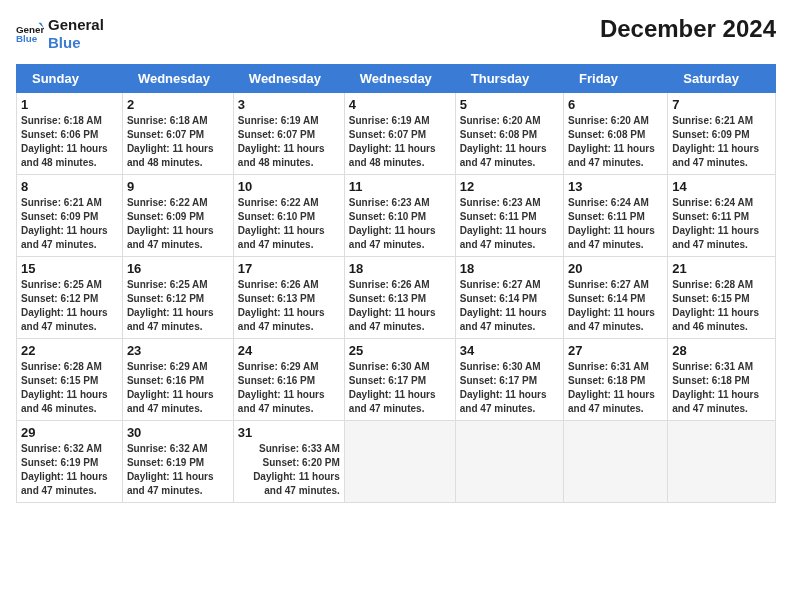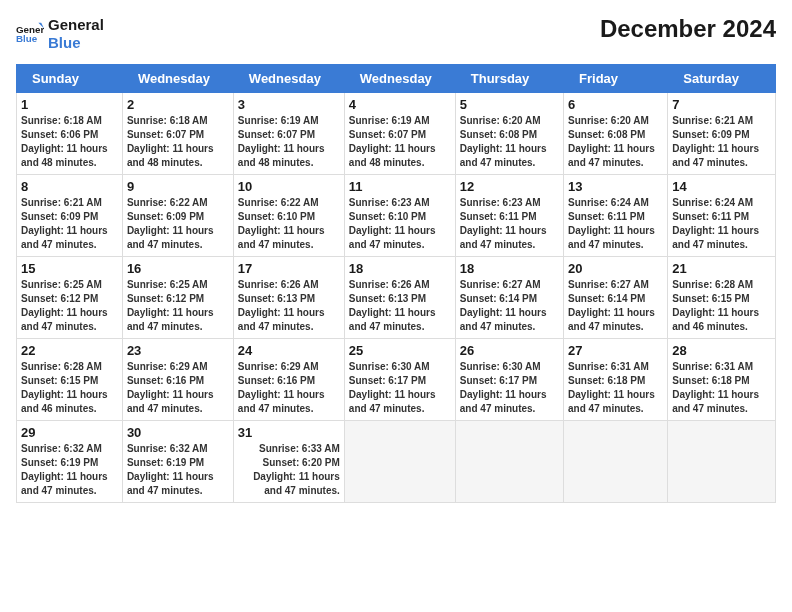--- a/index.html
+++ b/index.html
@@ -294,21 +294,21 @@
 and 47 minutes.</div>
         </td>
         <td>
           <span class="day-num">25</span>
           <div class="day-detail" style="white-space: pre-line;">Sunrise: 6:30 AM
 Sunset: 6:17 PM
 Daylight: 11 hours
 and 47 minutes.</div>
         </td>
         <td>
-          <span class="day-num">26</span>
+          <span class="day-num">34</span>
           <div class="day-detail" style="white-space: pre-line;">Sunrise: 6:30 AM
 Sunset: 6:17 PM
 Daylight: 11 hours
 and 47 minutes.</div>
         </td>
         <td>
           <span class="day-num">27</span>
           <div class="day-detail" style="white-space: pre-line;">Sunrise: 6:31 AM
 Sunset: 6:18 PM
 Daylight: 11 hours

